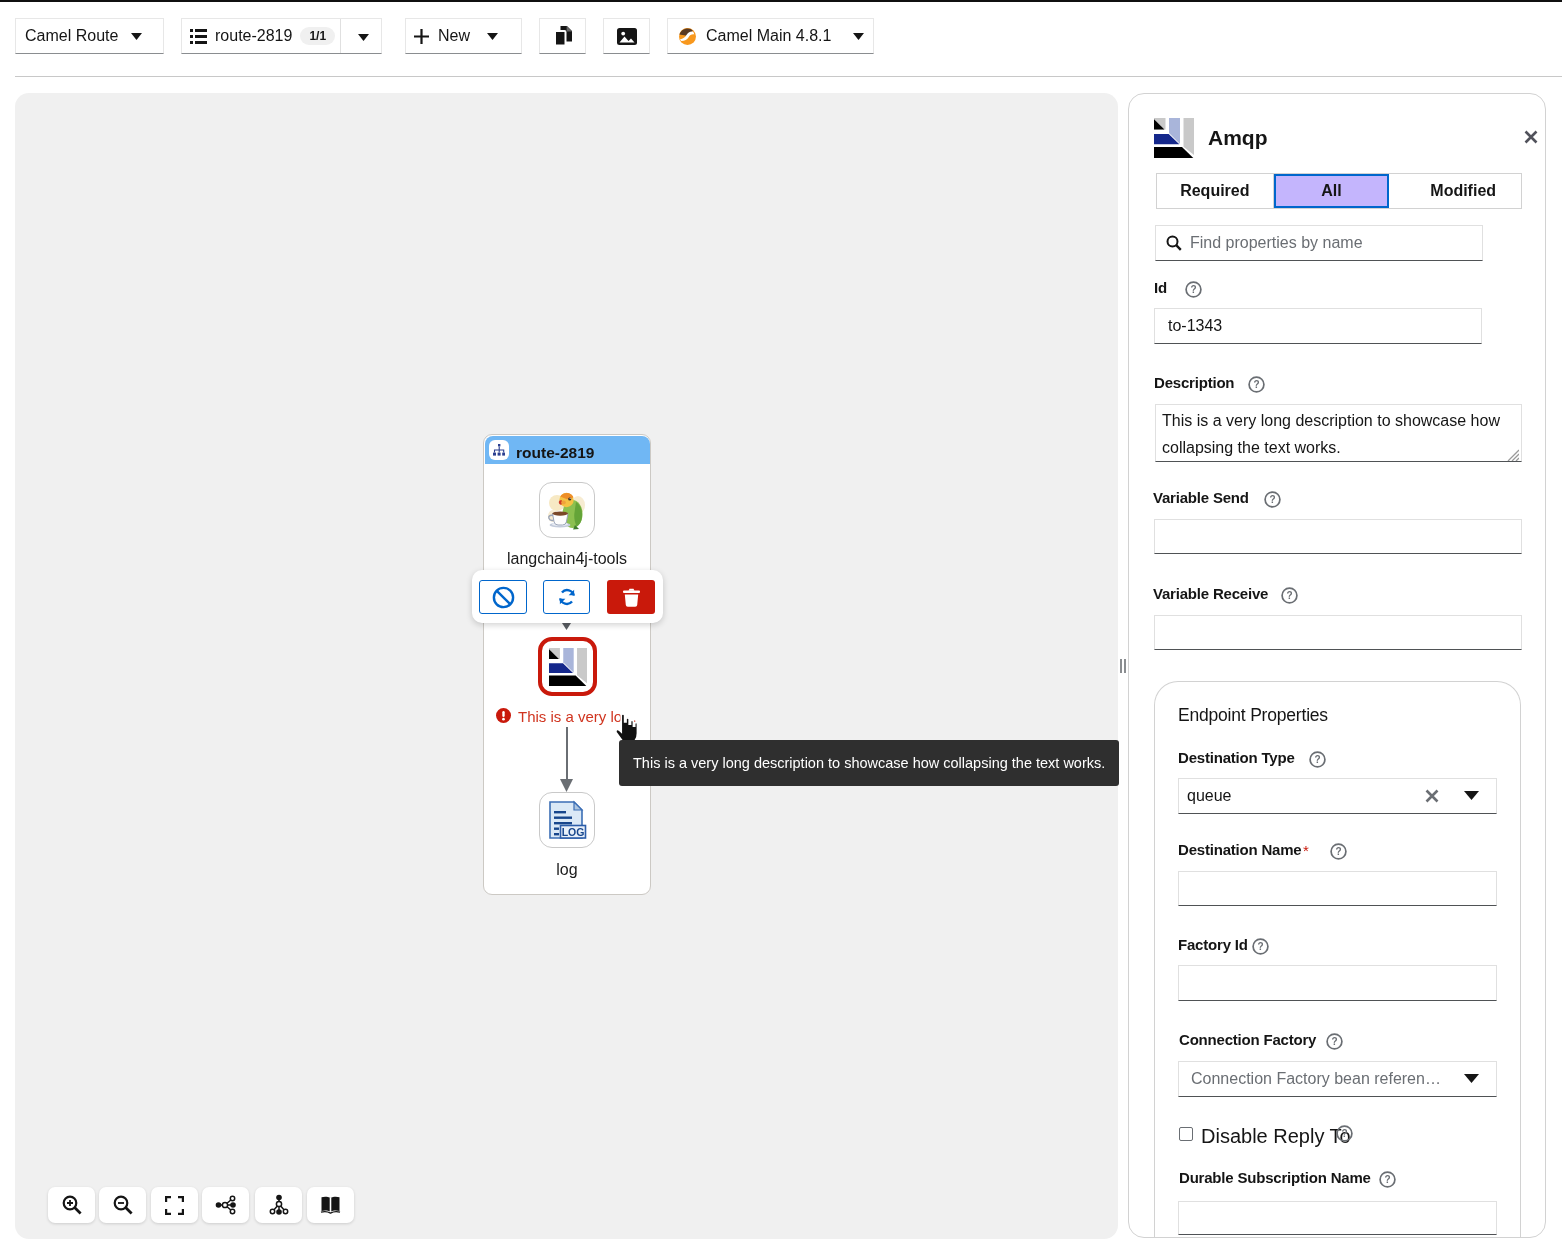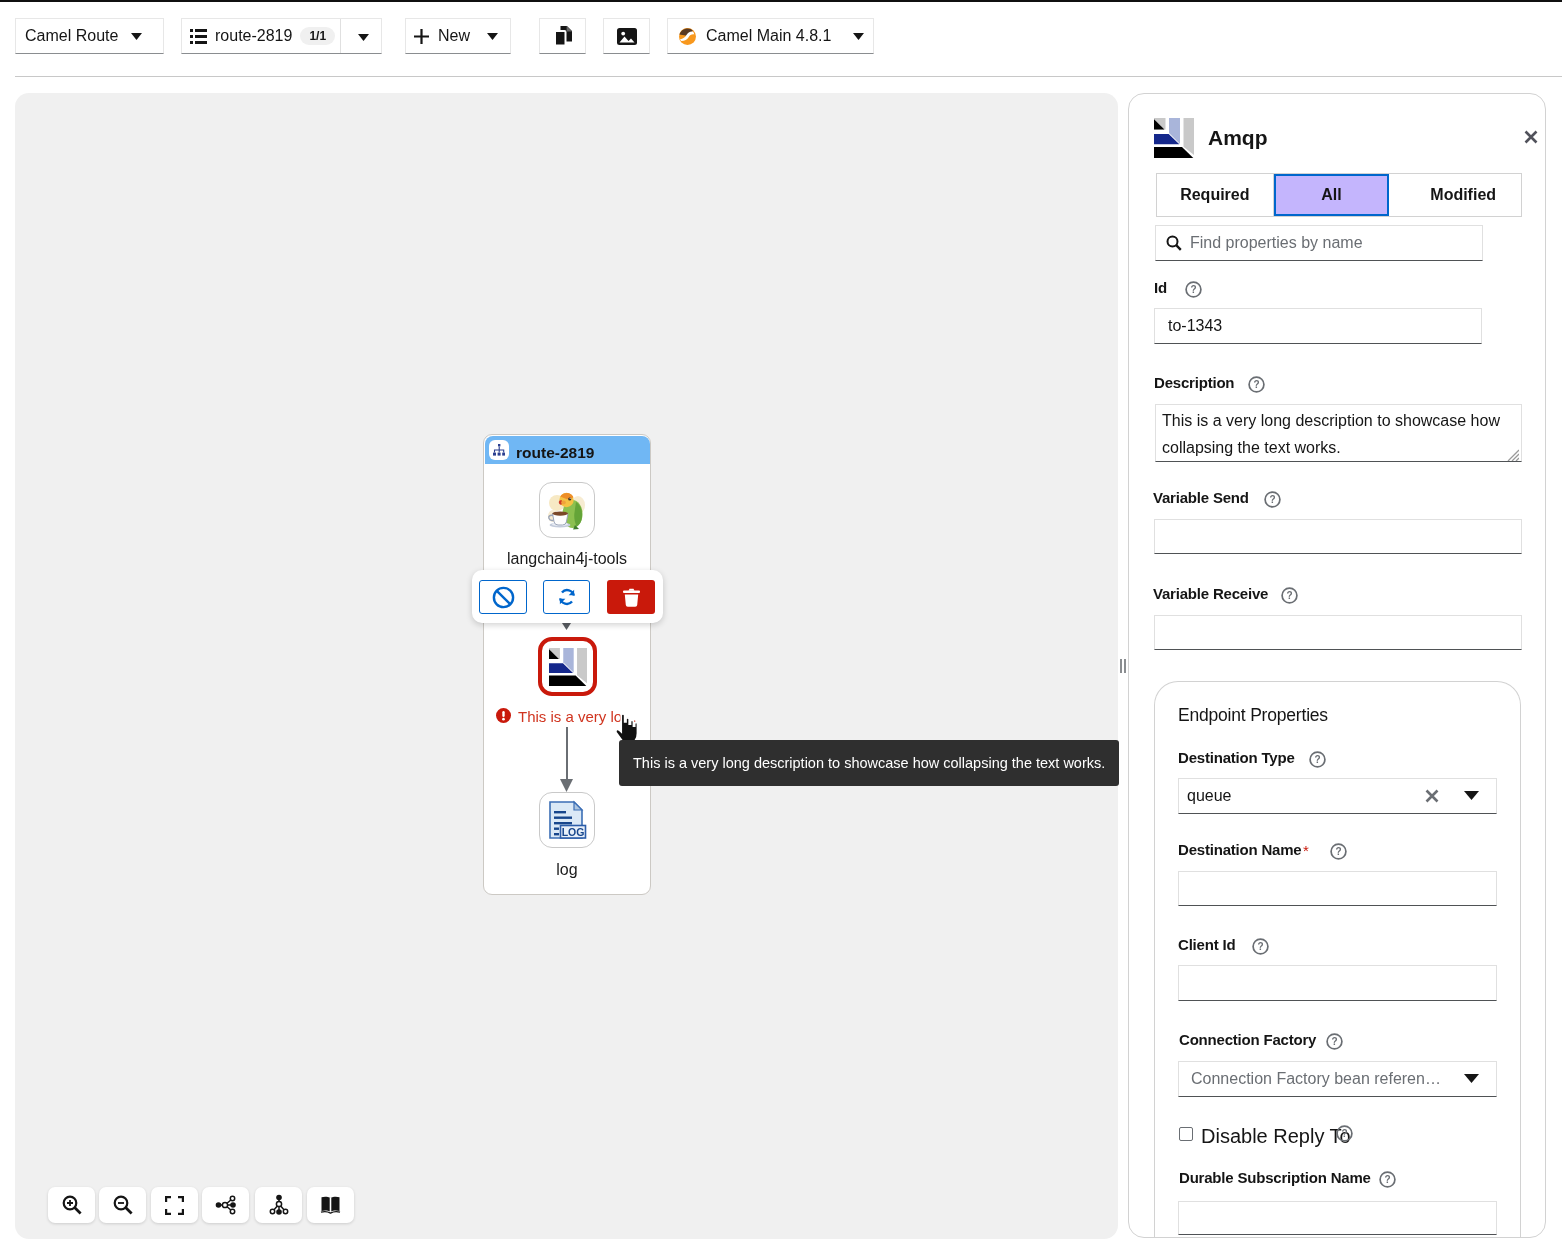--- a/index.html
+++ b/index.html
@@ -47,21 +47,21 @@
         </g>
     </svg>
     <span style="margin-left:8px;">route-2819</span>
     <span class="badge" style="margin-left:8px;">1/1</span>
     <div style="position:absolute;left:158px;top:0;width:1px;height:34px;background:#e0e0e0;"></div>
     <svg class="caret" style="position:absolute;left:176px;top:15px;" viewBox="0 0 11 7">
         <path d="M0 0h11L5.5 7z" fill="#151515"></path>
       </svg>
   </div>
 
-  <div class="tbtn" style="left:405px;width:106px;">
+  <div class="tbtn" style="left:405px;width:117px;">
     <svg style="margin-left:8px;" width="15" height="15" viewBox="0 0 15 15">
         <path d="M6.4 0h2.2v6.4H15v2.2H8.6V15H6.4V8.6H0V6.4h6.4z" fill="#151515"></path>
       </svg>
     <span style="margin-left:9px;">New</span>
     <svg class="caret" style="margin-left:17px;" viewBox="0 0 11 7">
         <path d="M0 0h11L5.5 7z" fill="#151515"></path>
       </svg>
   </div>
 
   <div class="tbtn" style="left:539px;width:47px;justify-content:center;">
@@ -266,21 +266,21 @@
       <polygon points="15,0 26,0 26,26 15,15" fill="#a9b5da"></polygon>
       <polygon points="0,16 14.7,16 25.3,26.3 0,26.3" fill="#14278b"></polygon>
       <polygon points="29.5,0 40,0 40,37 29.5,28.8" fill="#c9c9c9"></polygon>
       <polygon points="0,29 28,29 39.3,40 0,40" fill="#000"></polygon>
     </svg>
     <div style="position:absolute;left:79px;top:32px;font-size:21px;font-weight:700;">Amqp</div>
     <svg style="position:absolute;left:395px;top:36px;" width="14" height="14" viewBox="0 0 14 14">
         <path d="M1.5 1.5l11 11M12.5 1.5l-11 11" stroke="#51525b" stroke-width="2.6"></path>
       </svg>
 
-    <div style="position:absolute;left:27px;top:79px;width:366px;height:44px;border:1px solid #d2d2d2;display:flex;font-size:16px;font-weight:700;">
+    <div style="position:absolute;left:27px;top:79px;width:366px;height:36px;border:1px solid #d2d2d2;display:flex;font-size:16px;font-weight:700;">
       <div style="flex:1;display:flex;align-items:center;justify-content:center;border-right:1px solid #d2d2d2;">Required</div>
       <div style="flex:1;display:flex;align-items:center;justify-content:center;background:#c4b5fd;outline:2px solid #0066cc;outline-offset:-2px;">All</div>
       <div style="flex:1;display:flex;align-items:center;justify-content:center;padding-left:16px;">Modified</div>
     </div>
 
     <div style="position:absolute;left:26px;top:131px;width:328px;height:36px;background:#fff;border:1px solid #e0e0e0;border-bottom:1px solid #4f5255;display:flex;align-items:center;">
       <svg style="margin-left:10px;" width="16" height="16" viewBox="0 0 16 16">
           <circle cx="6.5" cy="6.5" r="5" fill="none" stroke="#151515" stroke-width="2"></circle>
           <path d="M10.2 10.2l4.6 4.6" stroke="#151515" stroke-width="2.4"></path>
         </svg>
@@ -338,21 +338,21 @@
     </svg>
 
   <div class="lbl" style="left:1178px;top:842px;">Destination Name</div>
   <div class="abs" style="left:1303px;top:842px;font-size:15px;color:#c9190b;">*</div>
   <svg class="help" style="left:1330px;top:843px;" viewBox="0 0 17 17">
       <circle cx="8.5" cy="8.5" r="7.4" fill="none" stroke="#6a6e73" stroke-width="1.7"></circle>
       <text x="8.5" y="12" font-size="10" font-weight="700" fill="#6a6e73" text-anchor="middle" font-family="Liberation Sans,sans-serif">?</text>
     </svg>
   <div class="inp" style="left:1178px;top:871px;width:319px;height:35px;"></div>
 
-  <div class="lbl" style="left:1178px;top:937px;">Client Id</div>
+  <div class="lbl" style="left:1178px;top:937px;">Factory Id</div>
   <svg class="help" style="left:1252px;top:938px;" viewBox="0 0 17 17">
       <circle cx="8.5" cy="8.5" r="7.4" fill="none" stroke="#6a6e73" stroke-width="1.7"></circle>
       <text x="8.5" y="12" font-size="10" font-weight="700" fill="#6a6e73" text-anchor="middle" font-family="Liberation Sans,sans-serif">?</text>
     </svg>
   <div class="inp" style="left:1178px;top:965px;width:319px;height:36px;"></div>
 
   <div class="lbl" style="left:1179px;top:1032px;">Connection Factory</div>
   <svg class="help" style="left:1326px;top:1033px;" viewBox="0 0 17 17">
       <circle cx="8.5" cy="8.5" r="7.4" fill="none" stroke="#6a6e73" stroke-width="1.7"></circle>
       <text x="8.5" y="12" font-size="10" font-weight="700" fill="#6a6e73" text-anchor="middle" font-family="Liberation Sans,sans-serif">?</text>

